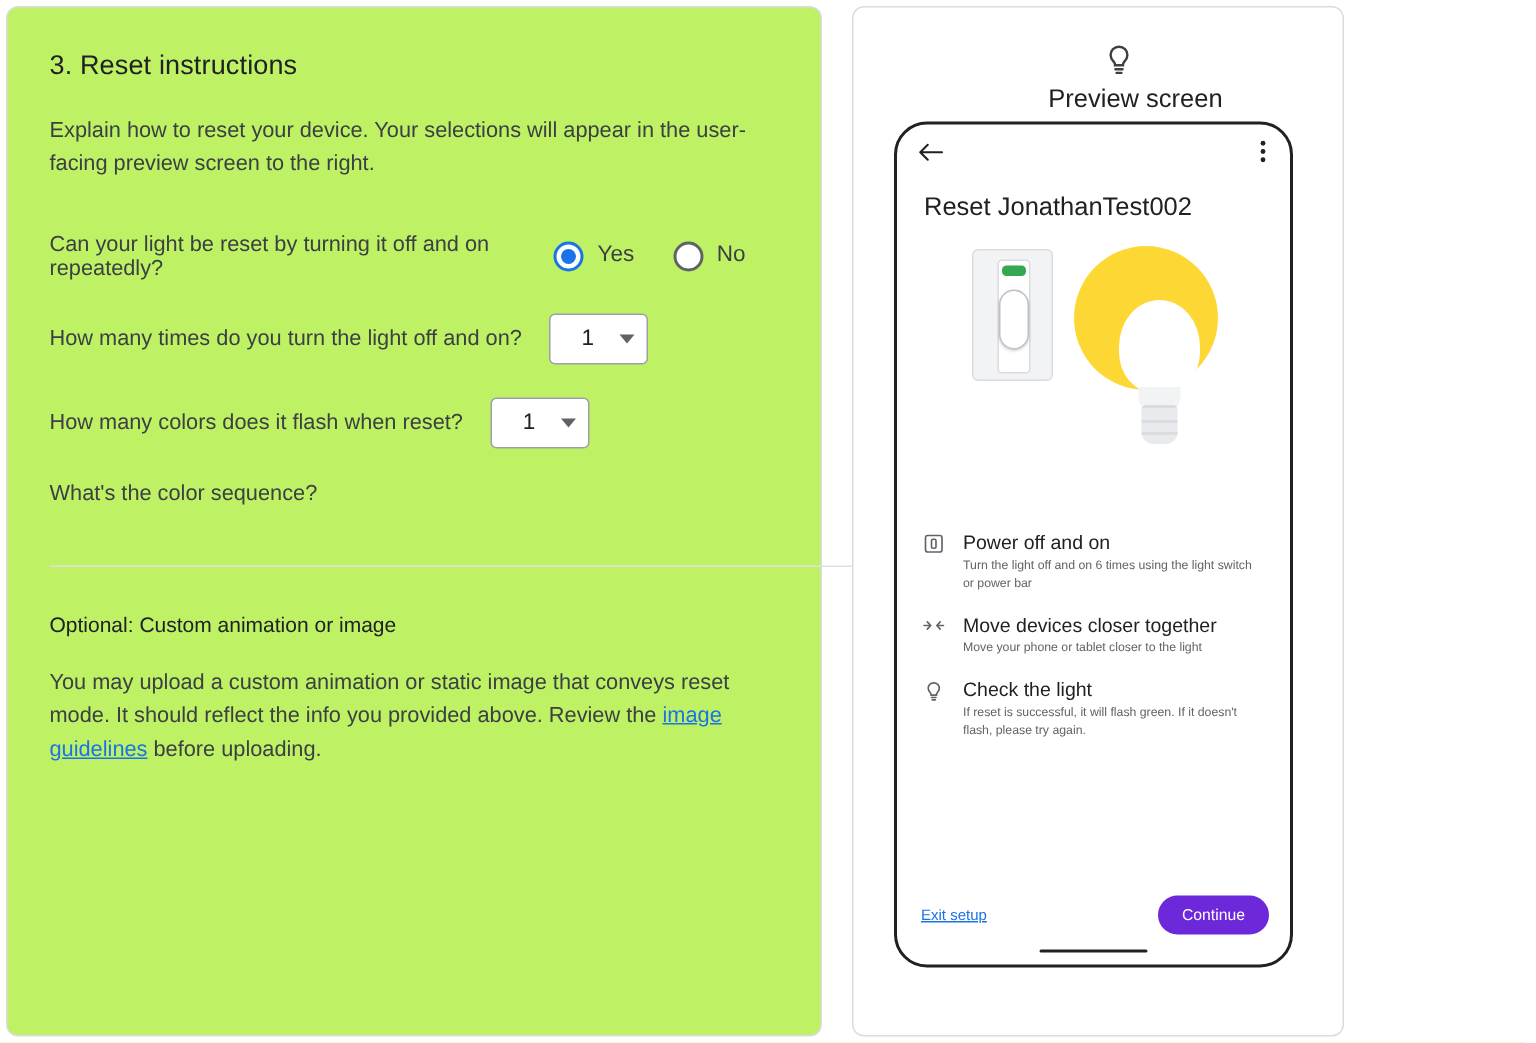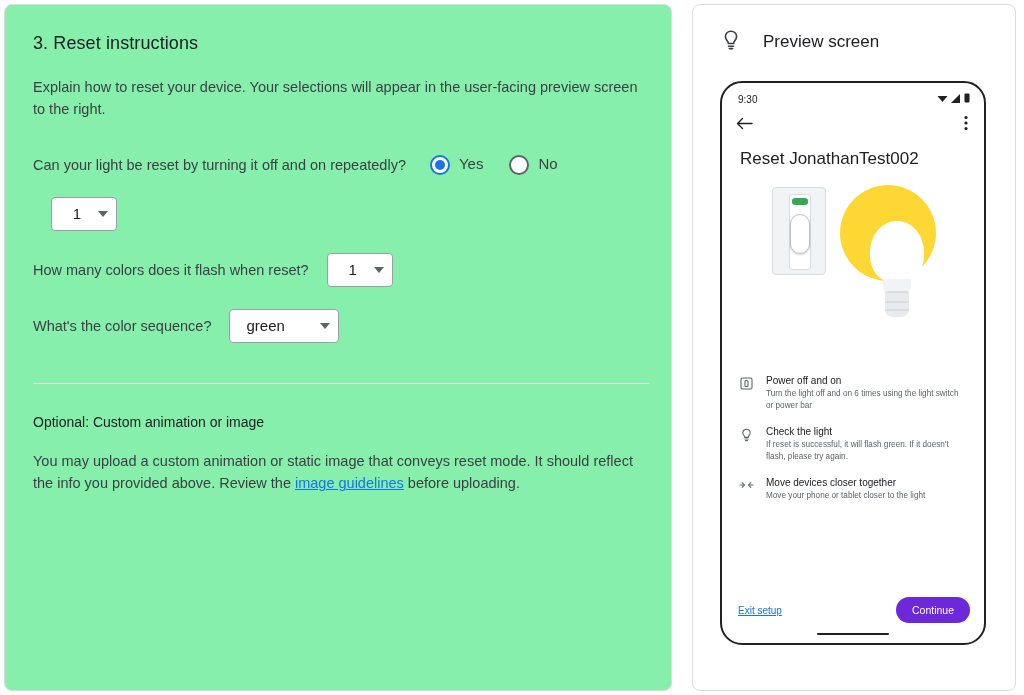--- a/index.html
+++ b/index.html
@@ -16,25 +16,25 @@
     position: relative;
     width: 1024px;
     height: 695px;
     display: flex;
     gap: 20px;
     padding: 4px 8px 4px 4px;
   }
 
   
   .left-card {
-    width: 668px;
+    width: 544px;
     height: 687px;
     border: 1px solid #dadce0;
     border-radius: 8px;
-    background: #86efac;
+    background: #bef264;
     padding: 28px 24px 0 28px;
     position: relative;
   }
   .section-title {
     font-size: 18px;
     font-weight: 500;
     color: #202124;
     letter-spacing: 0.1px;
     margin: 0 0 22px 0;
   }
@@ -175,20 +175,21 @@
     border-radius: 8px;
     background: #fff;
     padding: 24px 0 0 0;
     position: relative;
   }
   .preview-head {
     display: flex;
     align-items: center;
     padding-left: 28px;
     margin-bottom: 18px;
+    flex-direction: column;
   }
   .preview-title {
     font-size: 17px;
     color: #202124;
     margin-left: 22px;
     font-weight: 400;
   }
 
   
   .phone {
@@ -321,21 +322,21 @@
   }
   .step-icon {
     width: 20px;
     flex: none;
     display: flex;
     justify-content: center;
     padding-top: 2px;
     color: #5f6368;
   }
   .step-text { margin-left: 10px; }
-  .step-title { font-size: 10px; color: #202124; }
+  .step-title { font-size: 13px; color: #202124; }
   .step-body { font-size: 8.2px; color: #5f6368; line-height: 1.45; margin-top: 2px; }
 
   .phone-footer {
     position: absolute;
     left: 0; right: 0; bottom: 20px;
     display: flex;
     align-items: center;
     justify-content: space-between;
     padding: 0 14px 0 16px;
     margin-top: 20px;
@@ -386,40 +387,37 @@
           <span class="radio-label">Yes</span>
         </span>
         <span class="radio-item">
           <span class="radio-outer"></span>
           <span class="radio-label">No</span>
         </span>
       </span>
     </div>
 
     <div class="q-row">
+      <span class="q-label">How many times do you turn the light off and on?</span>
       <span class="select-box">
         <span class="select-value">1</span>
         <span class="caret"></span>
       </span>
     </div>
 
     <div class="q-row">
       <span class="q-label">How many colors does it flash when reset?</span>
       <span class="select-box">
         <span class="select-value">1</span>
         <span class="caret"></span>
       </span>
     </div>
 
     <div class="q-row">
       <span class="q-label">What's the color sequence?</span>
-      <span class="select-box select-wide">
-        <span class="select-value">green</span>
-        <span class="caret"></span>
-      </span>
     </div>
 
     <hr class="divider">
 
     <h3 class="optional-title">Optional: Custom animation or image</h3>
 
     <p class="optional-desc"><span>You may upload a custom animation or static image that conveys reset mode. It should reflect the info you provided above. Review the </span><a class="link">image guidelines</a><span> before uploading.</span></p>
 
   </div>
 
@@ -430,40 +428,20 @@
         <svg width="20" height="22" viewBox="0 0 20 22" fill="none" stroke="#3c4043" stroke-width="1.6">
           <path d="M10 2.2c-3.2 0-5.6 2.4-5.6 5.4 0 2 1 3.3 1.9 4.3.6.7 1 1.2 1 2v.6h5.4v-.6c0-.8.4-1.3 1-2 .9-1 1.9-2.3 1.9-4.3 0-3-2.4-5.4-5.6-5.4z"></path>
           <path d="M7.6 17.2h4.8M8.4 19.6h3.2" stroke-linecap="round"></path>
         </svg>
       </span>
       <span class="preview-title">Preview screen</span>
     </div>
 
     <div class="phone">
 
-      <div class="status-bar">
-        <span>9:30</span>
-        <span class="status-icons">
-          <span>
-            <svg width="11" height="9" viewBox="0 0 11 9">
-                <path d="M0.5 2 L5.5 8 L10.5 2 Z" fill="#202124"></path>
-              </svg>
-          </span>
-          <span>
-            <svg width="10" height="9" viewBox="0 0 10 9">
-                <path d="M9 0 L9 9 L0 9 Z" fill="#202124"></path>
-              </svg>
-          </span>
-          <span>
-            <svg width="6" height="10" viewBox="0 0 6 10">
-                <rect x="0.5" y="0.5" width="5" height="9" rx="1" fill="#202124"></rect>
-              </svg>
-          </span>
-        </span>
-      </div>
 
       <div class="phone-nav">
         <span>
           <svg width="17" height="15" viewBox="0 0 17 15" fill="none" stroke="#202124" stroke-width="1.4" stroke-linecap="round" stroke-linejoin="round">
             <path d="M16 7.5H1.5M6.5 2.5L1.5 7.5L6.5 12.5"></path>
           </svg>
         </span>
         <span>
           <svg width="4" height="16" viewBox="0 0 4 16">
             <circle cx="2" cy="2.5" r="1.6" fill="#202124"></circle>
@@ -497,44 +475,44 @@
             </svg>
           </span>
           <span class="step-text">
             <div class="step-title">Power off and on</div>
             <div class="step-body">Turn the light off and on 6 times using the light switch or power bar</div>
           </span>
         </div>
 
         <div class="step">
           <span class="step-icon">
+            <svg width="15" height="12" viewBox="0 0 15 12" fill="none" stroke="#5f6368" stroke-width="1.1" stroke-linecap="round">
+              <path d="M1 6h4M14 6h-4"></path>
+              <path d="M3.2 3.6L5.4 6 3.2 8.4M11.8 3.6L9.6 6l2.2 2.4"></path>
+            </svg>
+          </span>
+          <span class="step-text">
+            <div class="step-title">Move devices closer together</div>
+            <div class="step-body">Move your phone or tablet closer to the light</div>
+          </span>
+        </div>
+
+        <div class="step">
+          <span class="step-icon">
             <svg width="13" height="14" viewBox="0 0 13 14" fill="none" stroke="#5f6368" stroke-width="1.1">
               <path d="M6.5 1.2C4.4 1.2 2.8 2.8 2.8 4.8c0 1.3.7 2.2 1.3 2.9.4.4.6.8.6 1.3v.4h3.6v-.4c0-.5.2-.9.6-1.3.6-.7 1.3-1.6 1.3-2.9 0-2-1.6-3.6-3.7-3.6z"></path>
               <path d="M5 11h3M5.5 12.6h2" stroke-linecap="round"></path>
             </svg>
           </span>
           <span class="step-text">
             <div class="step-title">Check the light</div>
             <div class="step-body">If reset is successful, it will flash green. If it doesn't flash, please try again.</div>
           </span>
         </div>
 
-        <div class="step">
-          <span class="step-icon">
-            <svg width="15" height="12" viewBox="0 0 15 12" fill="none" stroke="#5f6368" stroke-width="1.1" stroke-linecap="round">
-              <path d="M1 6h4M14 6h-4"></path>
-              <path d="M3.2 3.6L5.4 6 3.2 8.4M11.8 3.6L9.6 6l2.2 2.4"></path>
-            </svg>
-          </span>
-          <span class="step-text">
-            <div class="step-title">Move devices closer together</div>
-            <div class="step-body">Move your phone or tablet closer to the light</div>
-          </span>
-        </div>
-
       </div>
 
       <div class="phone-footer">
         <span class="exit-link">Exit setup</span>
         <button class="continue-btn">Continue</button>
       </div>
 
       <div class="home-indicator"></div>
     </div>
   </div>

